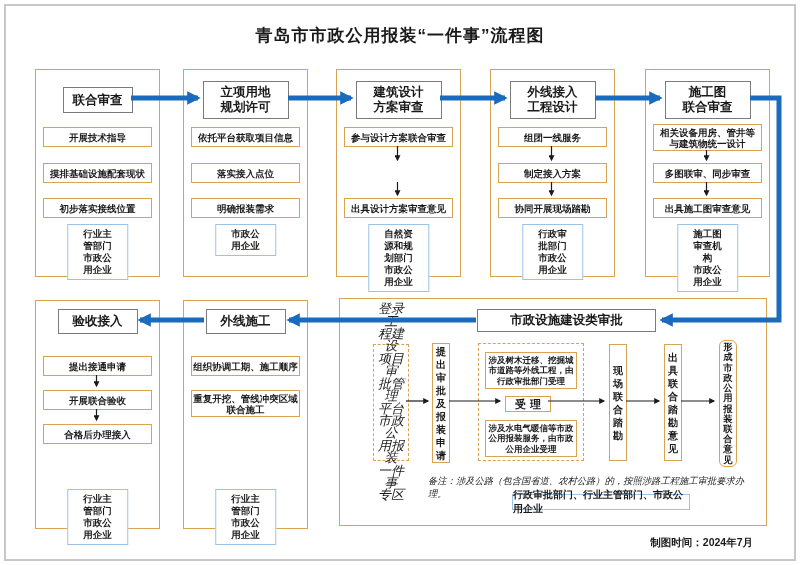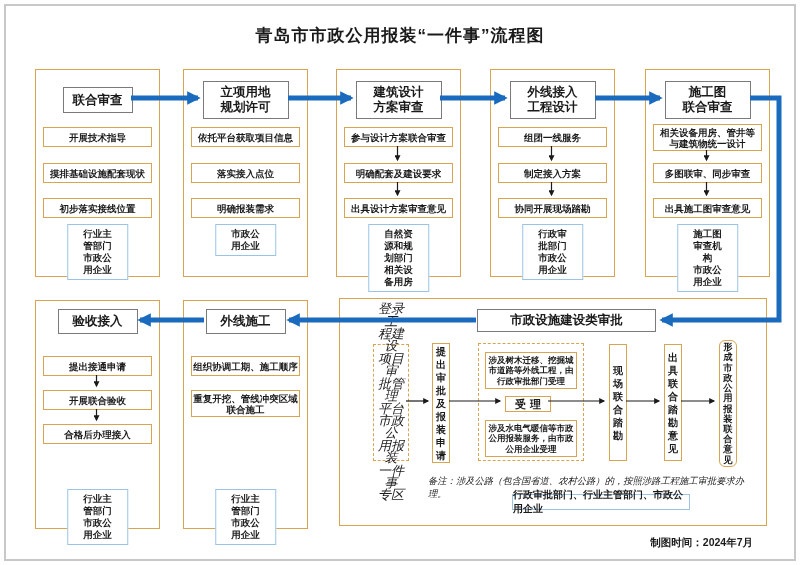--- a/index.html
+++ b/index.html
@@ -113,24 +113,23 @@
   <div class="sub s1">依托平台获取项目信息</div>
   <div class="sub s2">落实接入点位</div>
   <div class="sub s3">明确报装需求</div>
   <div class="dept dT">市政公用企业</div>
 </div>
 
 <div class="col colC">
   <div class="hdr h2">建筑设计
 方案审查</div>
   <div class="sub s1">参与设计方案联合审查</div>
-  <div class="sub s2">明确配套及建设要求</div>
   <div class="sub s3">出具设计方案审查意见</div>
   <div class="dept dT">自然资源和规划部门
-相关设备用房</div>
+市政公用企业</div>
 </div>
 
 <div class="col colD">
   <div class="hdr h2">外线接入
 工程设计</div>
   <div class="sub s1">组团一线服务</div>
   <div class="sub s2">制定接入方案</div>
   <div class="sub s3">协同开展现场踏勘</div>
   <div class="dept dT">行政审批部门
 市政公用企业</div>

